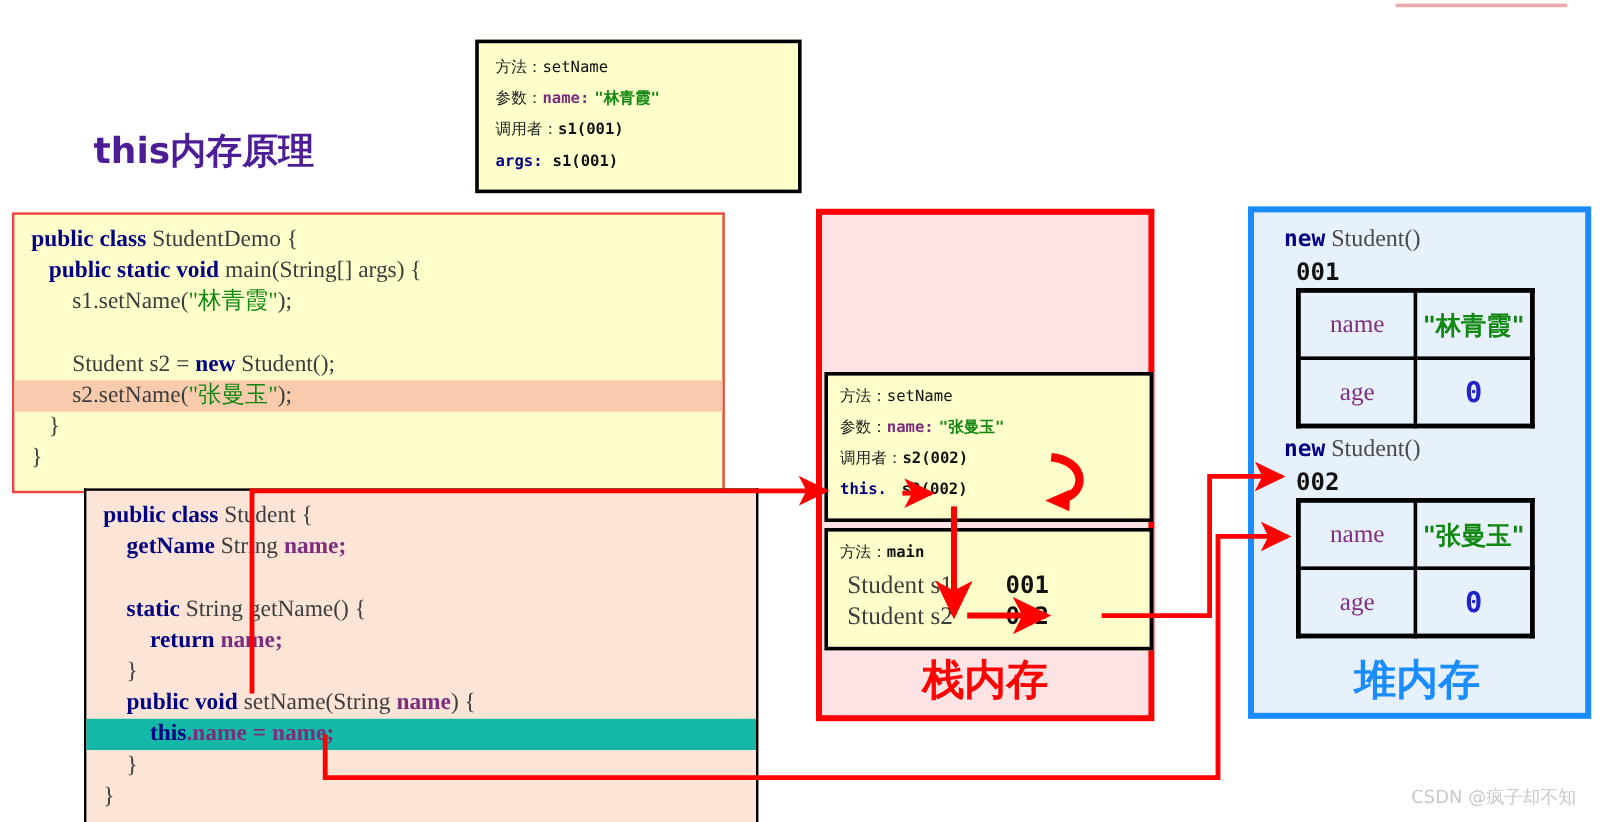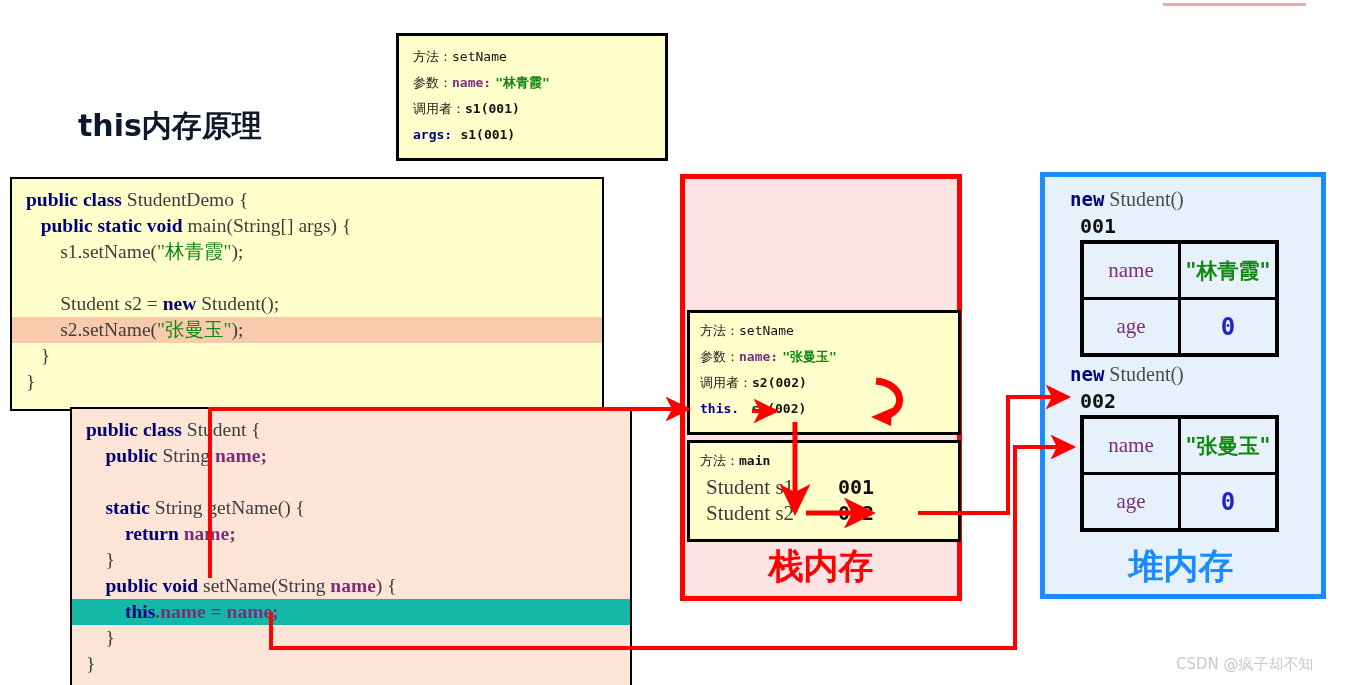--- a/index.html
+++ b/index.html
@@ -9,21 +9,21 @@
   }
   .abs{position:absolute;}
 
   
   #top-rule{left:1163px;top:3px;width:143px;height:3px;background:#eeaaae;}
 
   
   #page-title{
     left:78px;top:106px;
     font-family:"DejaVu Sans","Liberation Sans",sans-serif;
-    font-weight:bold;font-size:30px;color:#0f172a;letter-spacing:0px;
+    font-weight:bold;font-size:30px;color:#4c1d95;letter-spacing:0px;
     white-space:nowrap;
   }
 
   
   .notebox{
     background:#ffffcc;border:3px solid #000000;
     font-family:"DejaVu Sans","Liberation Sans",sans-serif;
     line-height:26px;
   }
   .nb-row{white-space:nowrap;font-size:13px;}
@@ -34,21 +34,21 @@
   .mono{font-family:"DejaVu Sans Mono","Liberation Mono",monospace;color:#111;}
   .mono-b{font-family:"DejaVu Sans Mono","Liberation Mono",monospace;color:#111;font-weight:bold;}
 
   
   #note-top{left:396px;top:33px;width:266px;height:122px;}
   #note-top .pad{padding:8px 0 0 14px;}
 
   
   #code-demo{
     left:10px;top:177px;width:590px;height:230px;
-    background:#ffffcc;border:2px solid #000000;
+    background:#ffffcc;border:2px solid #ef4444;
     font-family:"Liberation Serif", serif;
   }
   #code-student{
     left:70px;top:407px;width:558px;height:278px;
     background:#fce4d6;border:2px solid #000;border-bottom:none;
     font-family:"Liberation Serif", serif;
   }
   .codeline{
     height:26px;line-height:26px;font-size:19.5px;white-space:pre;
     color:#3d3d3d;
@@ -150,21 +150,21 @@
     <div class="codeline"><span style="padding-left:14px"></span>       Student s2 = <span class="k">new</span> Student();</div>
     <div class="codeline hl-orange"><span style="padding-left:14px"></span>       s2.setName(<span class="s">"张曼玉"</span>);</div>
     <div class="codeline"><span style="padding-left:14px"></span>   }</div>
     <div class="codeline"><span style="padding-left:14px"></span>}</div>
   </div>
 </div>
 
 <div class="abs" id="code-student">
   <div class="code-pad">
     <div class="codeline"><span style="padding-left:14px"></span><span class="k">public class</span> Student {</div>
-    <div class="codeline"><span style="padding-left:14px"></span>    <span class="k">public</span> String <span class="f">name;</span></div>
+    <div class="codeline"><span style="padding-left:14px"></span>    <span class="k">getName</span> String <span class="f">name;</span></div>
     <div class="codeline">&nbsp;</div>
     <div class="codeline"><span style="padding-left:14px"></span>    <span class="k">static</span> String getName() {</div>
     <div class="codeline"><span style="padding-left:14px"></span>        <span class="k">return</span> <span class="f">name;</span></div>
     <div class="codeline"><span style="padding-left:14px"></span>    }</div>
     <div class="codeline"><span style="padding-left:14px"></span>    <span class="k">public void</span> setName(String <span class="f">name</span>) {</div>
     <div class="codeline hl-pink"><span style="padding-left:14px"></span>        <span class="k">this</span><span class="f">.name = name;</span></div>
     <div class="codeline"><span style="padding-left:14px"></span>    }</div>
     <div class="codeline"><span style="padding-left:14px"></span>}</div>
   </div>
 </div>

